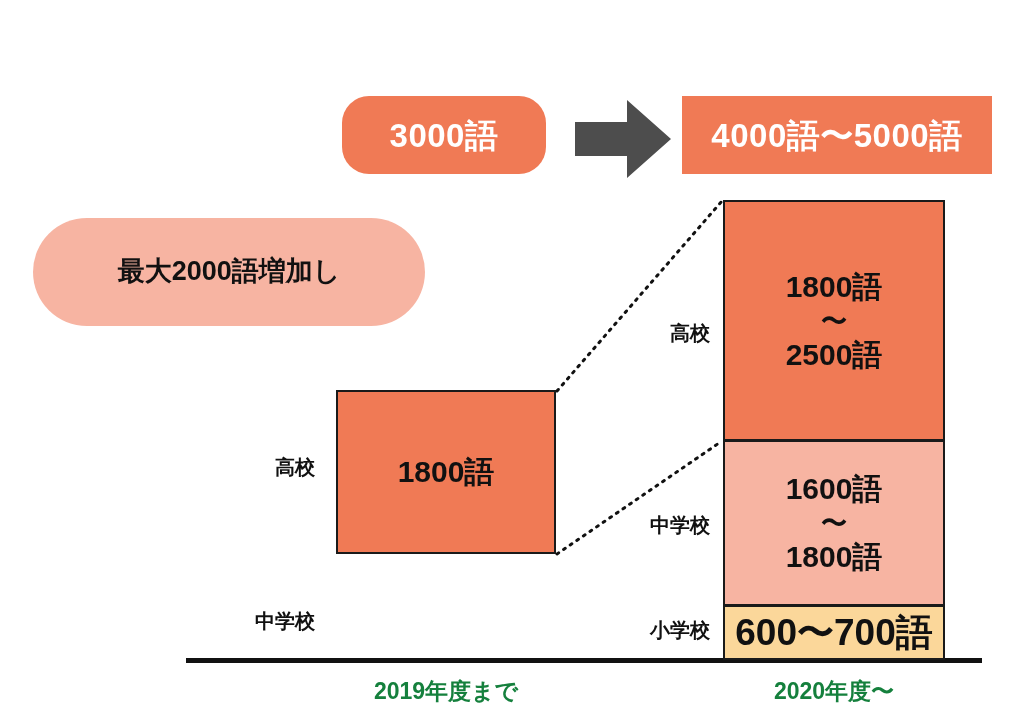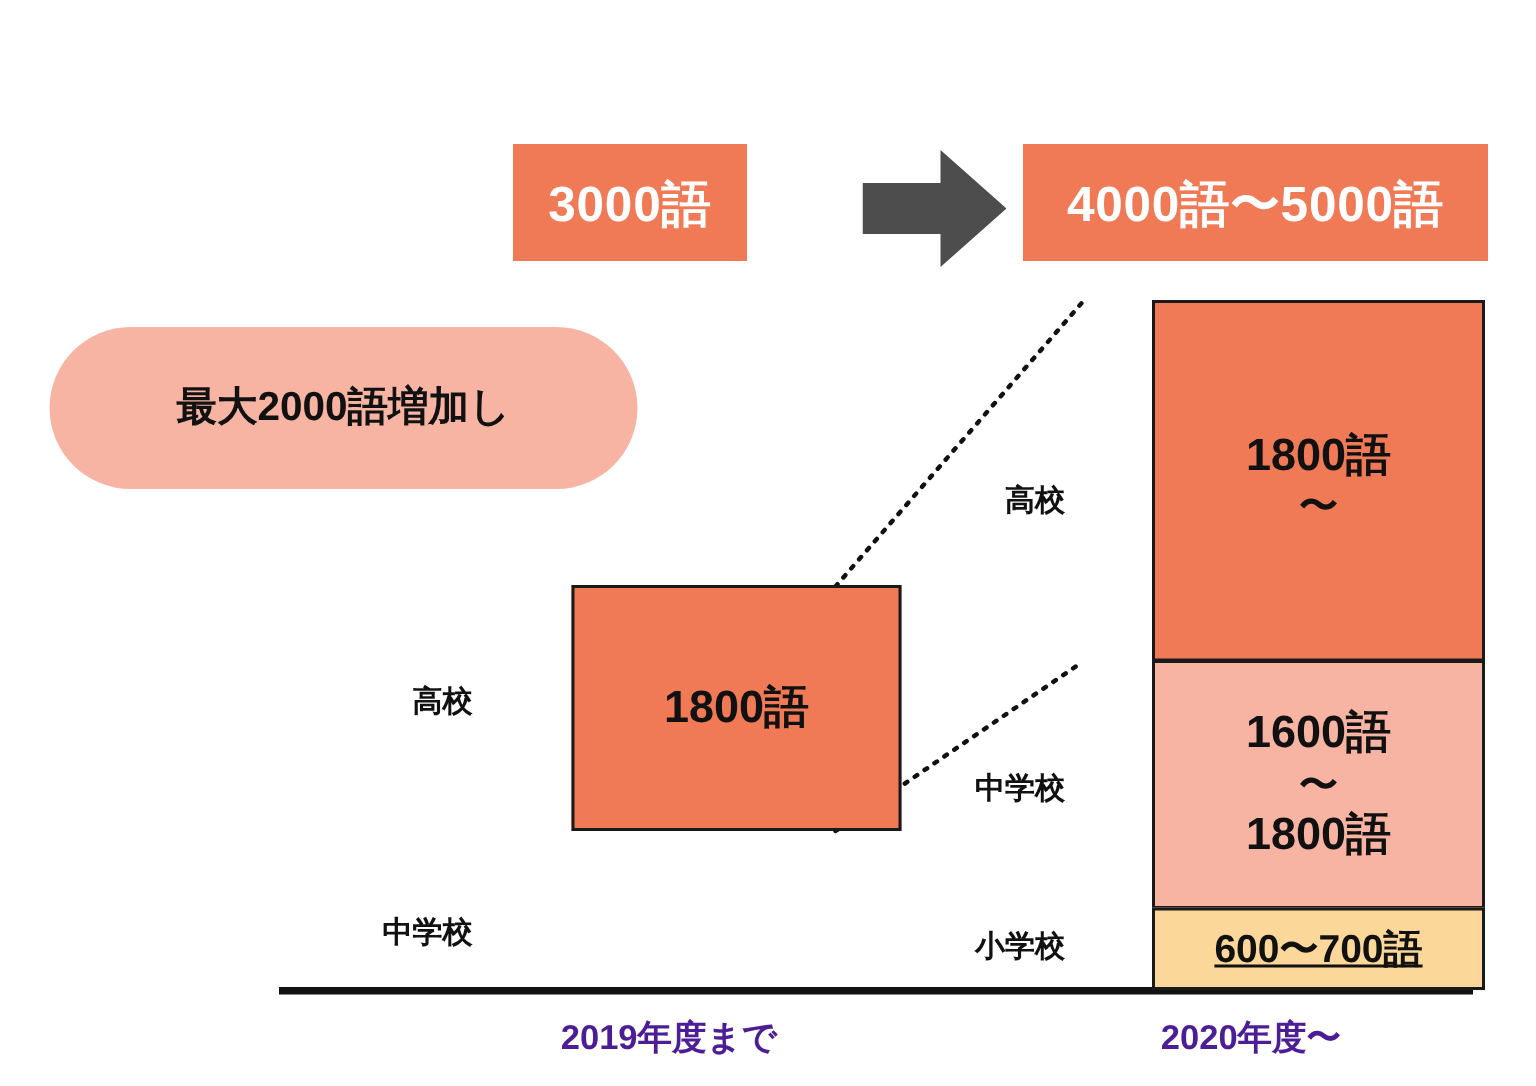--- a/index.html
+++ b/index.html
@@ -29,23 +29,24 @@
     align-items: center;
     justify-content: center;
     color: #ffffff;
     font-weight: 700;
     letter-spacing: 0.5px;
     line-height: 1;
     white-space: nowrap;
   }
   #pill-before {
     left: 342px; top: 96px;
-    width: 156px; height: 78px;
+    width: 204px; height: 78px;
     background: var(--c-orange, #F07A55);
     font-size: 33px;
+    border-radius: 27px;
   }
   #pill-after {
     left: 682px; top: 96px;
     width: 310px; height: 78px;
     background: var(--c-orange, #F07A55);
     font-size: 33px;
   }
 
   
   #arrow {
@@ -84,21 +85,20 @@
   }
 
   .seg {
     position: absolute;
     border: 2.5px solid #1a1a1a;
     display: flex;
     flex-direction: column;
     align-items: center;
     justify-content: center;
     overflow: hidden;
-    margin-left: 45px;
   }
   .seg .val {
     font-size: 30px;
     font-weight: 700;
     color: #111111;
     line-height: 1.12;
     white-space: nowrap;
   }
   .seg .tilde {
     font-size: 26px;
@@ -114,21 +114,21 @@
   #left-jhs { left: 336px; top: 553px; width: 220px; height: 107px;
               background: var(--c-pink, #F7B4A2); }
 
   
   #right-hs  { left: 723px; top: 200px; width: 222px; height: 241px;
                background: var(--c-orange, #F07A55); }
   #right-jhs { left: 723px; top: 440px; width: 222px; height: 166px;
                background: var(--c-pink, #F7B4A2); }
   #right-es  { left: 723px; top: 605px; width: 222px; height: 55px;
                background: var(--c-yellow, #FBD79A); }
-  #right-es .val { font-size: 26px; text-decoration: underline; }
+  #right-es .val { font-size: 37px; }
 
   
   .cat-label {
     position: absolute;
     font-size: 20px;
     font-weight: 700;
     color: #111111;
     white-space: nowrap;
     text-align: right;
   }
@@ -136,21 +136,21 @@
   #cat-left-jhs  { left: 160px; top: 608px; width: 155px; }
   #cat-right-hs  { left: 560px; top: 320px; width: 150px; }
   #cat-right-jhs { left: 560px; top: 512px; width: 150px; }
   #cat-right-es  { left: 560px; top: 617px; width: 150px; }
 
   
   .x-label {
     position: absolute;
     font-size: 23px;
     font-weight: 700;
-    color: #4c1d95;
+    color: #15803d;
     text-align: center;
     white-space: nowrap;
   }
   #x-left  { left: 286px; top: 676px; width: 320px; }
   #x-right { left: 694px; top: 676px; width: 280px; }
 
   
   #connectors {
     position: absolute;
     left: 0; top: 0;
@@ -195,20 +195,21 @@
 
   <div class="cat-label" id="cat-right-hs">高校</div>
 
   <div class="cat-label" id="cat-right-jhs">中学校</div>
 
   <div class="cat-label" id="cat-right-es">小学校</div>
 
   <div class="seg" id="right-hs">
     <span class="val">1800語</span>
     <span class="tilde">〜</span>
+    <span class="val">2500語</span>
   </div>
 
   <div class="seg" id="right-jhs">
     <span class="val">1600語</span>
     <span class="tilde">〜</span>
     <span class="val">1800語</span>
   </div>
 
   <div class="seg" id="right-es">
     <span class="val">600〜700語</span>

